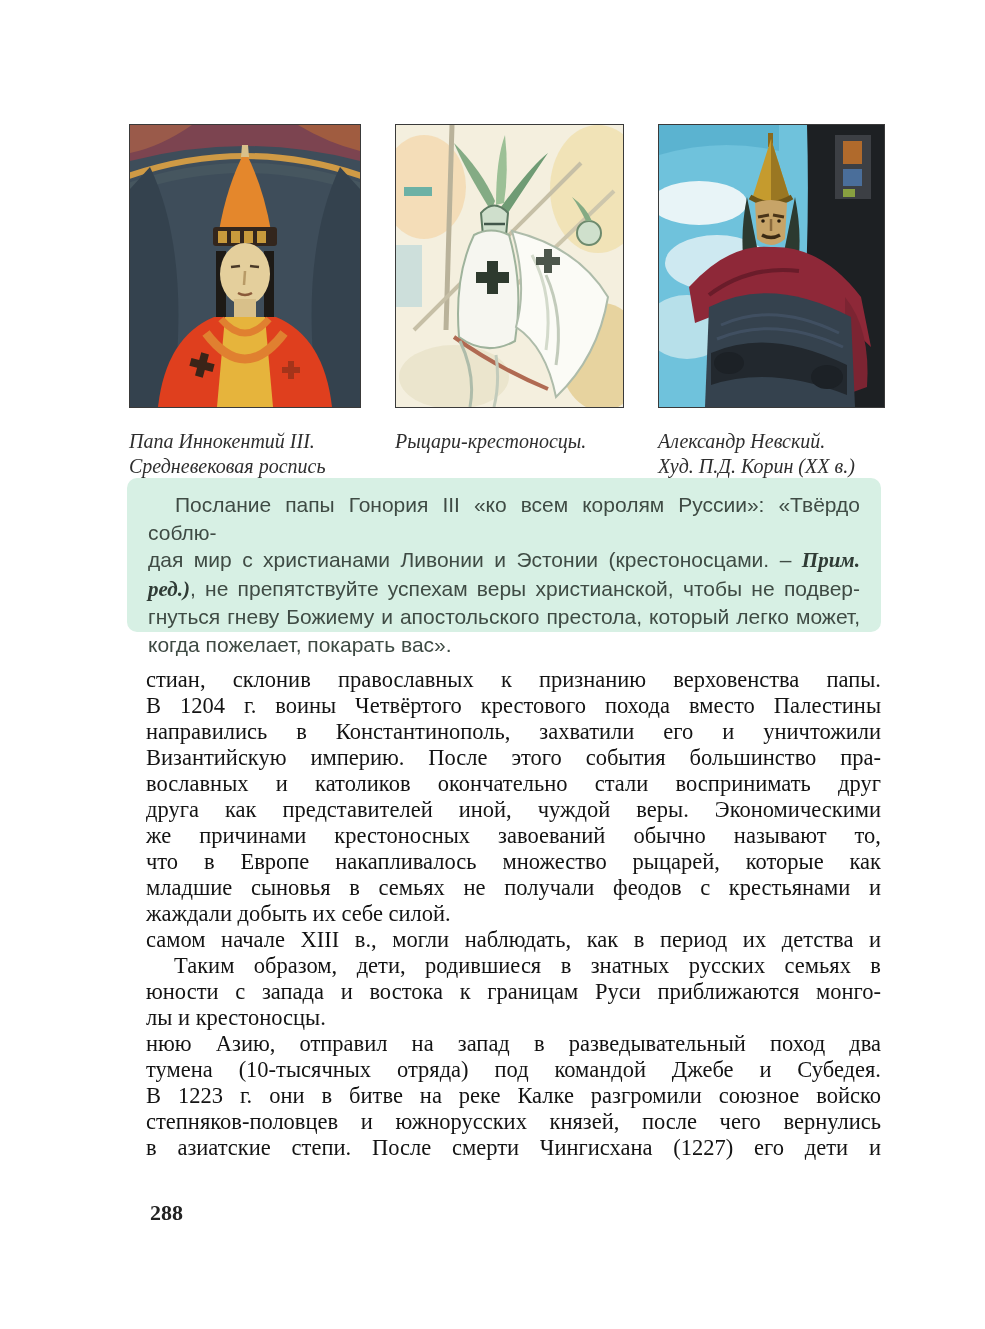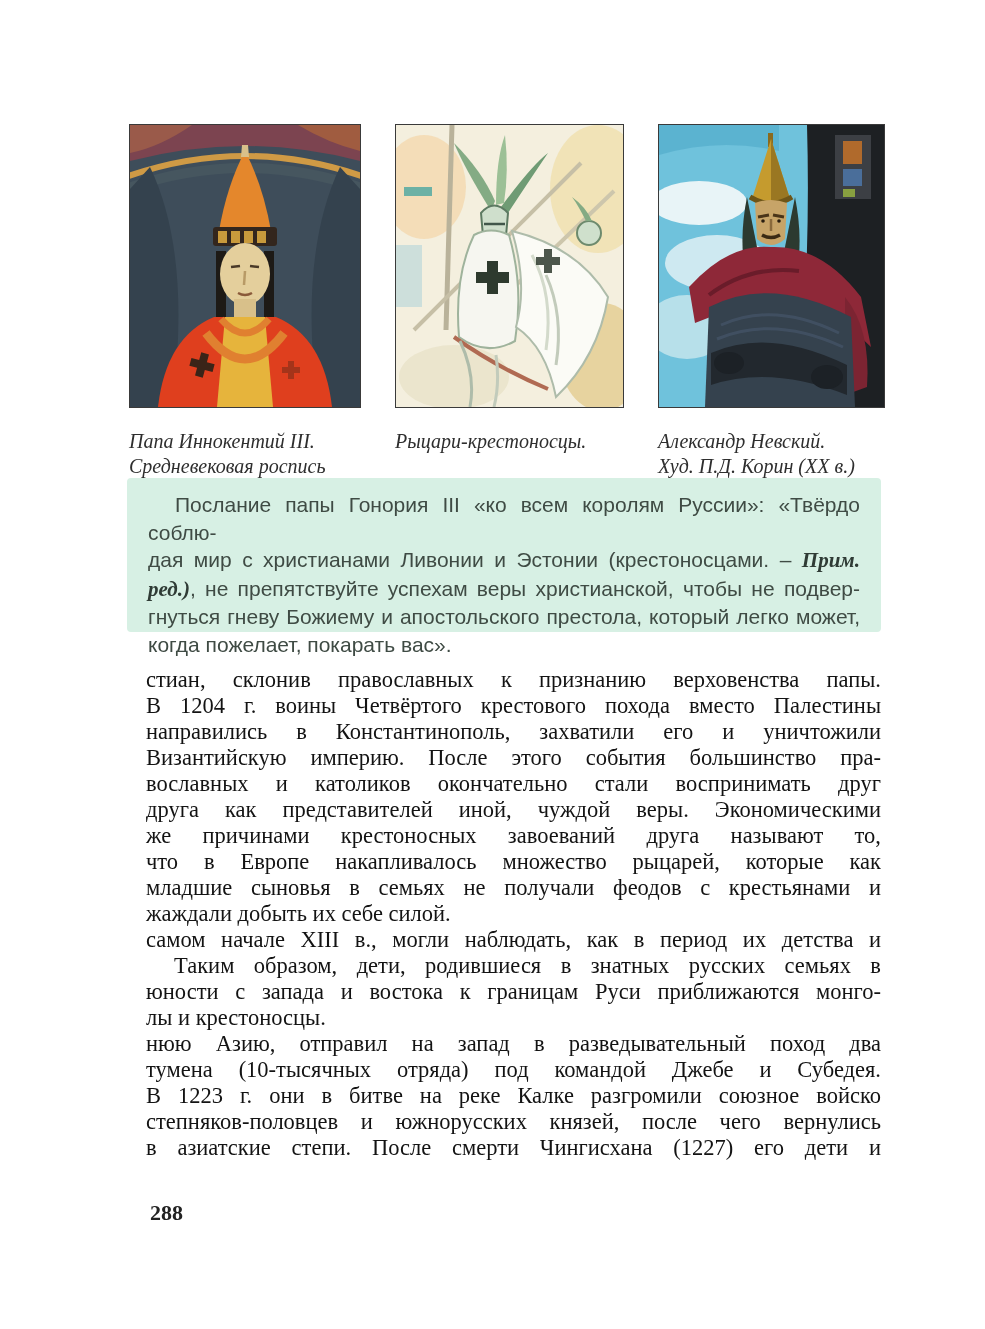--- a/index.html
+++ b/index.html
@@ -34,21 +34,21 @@
     line-height:25px;
     color:#2e2e2e;
   }
   
   .quote-box{
     position:absolute;
     left:127px; top:478px;
     width:754px; height:154px;
     box-sizing:border-box;
     background:#d7f0e4;
-    border-radius:4px;
+    border-radius:10px;
     padding:13px 21px 0 21px;
     font-family:"Liberation Sans", sans-serif;
     font-size:21px;
     line-height:27.5px;
     color:#3f4b44;
   }
   .q-line{white-space:normal;}
   .q-line.just{text-align:justify;text-align-last:justify;}
   .q-indent{text-indent:27px;}
   .q-em{
@@ -214,21 +214,21 @@
       <div class="q-line"><span>когда пожелает, покарать вас».</span></div>
     </div>
 
   <div class="body-text" id="body-text">
       <div class="b-line just">стиан, склонив православных к признанию верховенства папы.</div>
       <div class="b-line just">В 1204 г. воины Четвёртого крестового похода вместо Палестины</div>
       <div class="b-line just">направились в Константинополь, захватили его и уничтожили</div>
       <div class="b-line just">Византийскую империю. После этого события большинство пра-</div>
       <div class="b-line just">вославных и католиков окончательно стали воспринимать друг</div>
       <div class="b-line just">друга как представителей иной, чуждой веры. Экономическими</div>
-      <div class="b-line just">же причинами крестоносных завоеваний друга называют то,</div>
+      <div class="b-line just">же причинами крестоносных завоеваний обычно называют то,</div>
       <div class="b-line just">что в Европе накапливалось множество рыцарей, которые как</div>
       <div class="b-line just">младшие сыновья в семьях не получали феодов с крестьянами и</div>
       <div class="b-line">жаждали добыть их себе силой.</div>
       <div class="b-line just">самом начале XIII в., могли наблюдать, как в период их детства и</div>
       <div class="b-line just b-indent">Таким образом, дети, родившиеся в знатных русских семьях в</div>
       <div class="b-line just">юности с запада и востока к границам Руси приближаются монго-</div>
       <div class="b-line">лы и крестоносцы.</div>
       <div class="b-line just">нюю Азию, отправил на запад в разведывательный поход два</div>
       <div class="b-line just">тумена (10-тысячных отряда) под командой Джебе и Субедея.</div>
       <div class="b-line just">В 1223 г. они в битве на реке Калке разгромили союзное войско</div>

